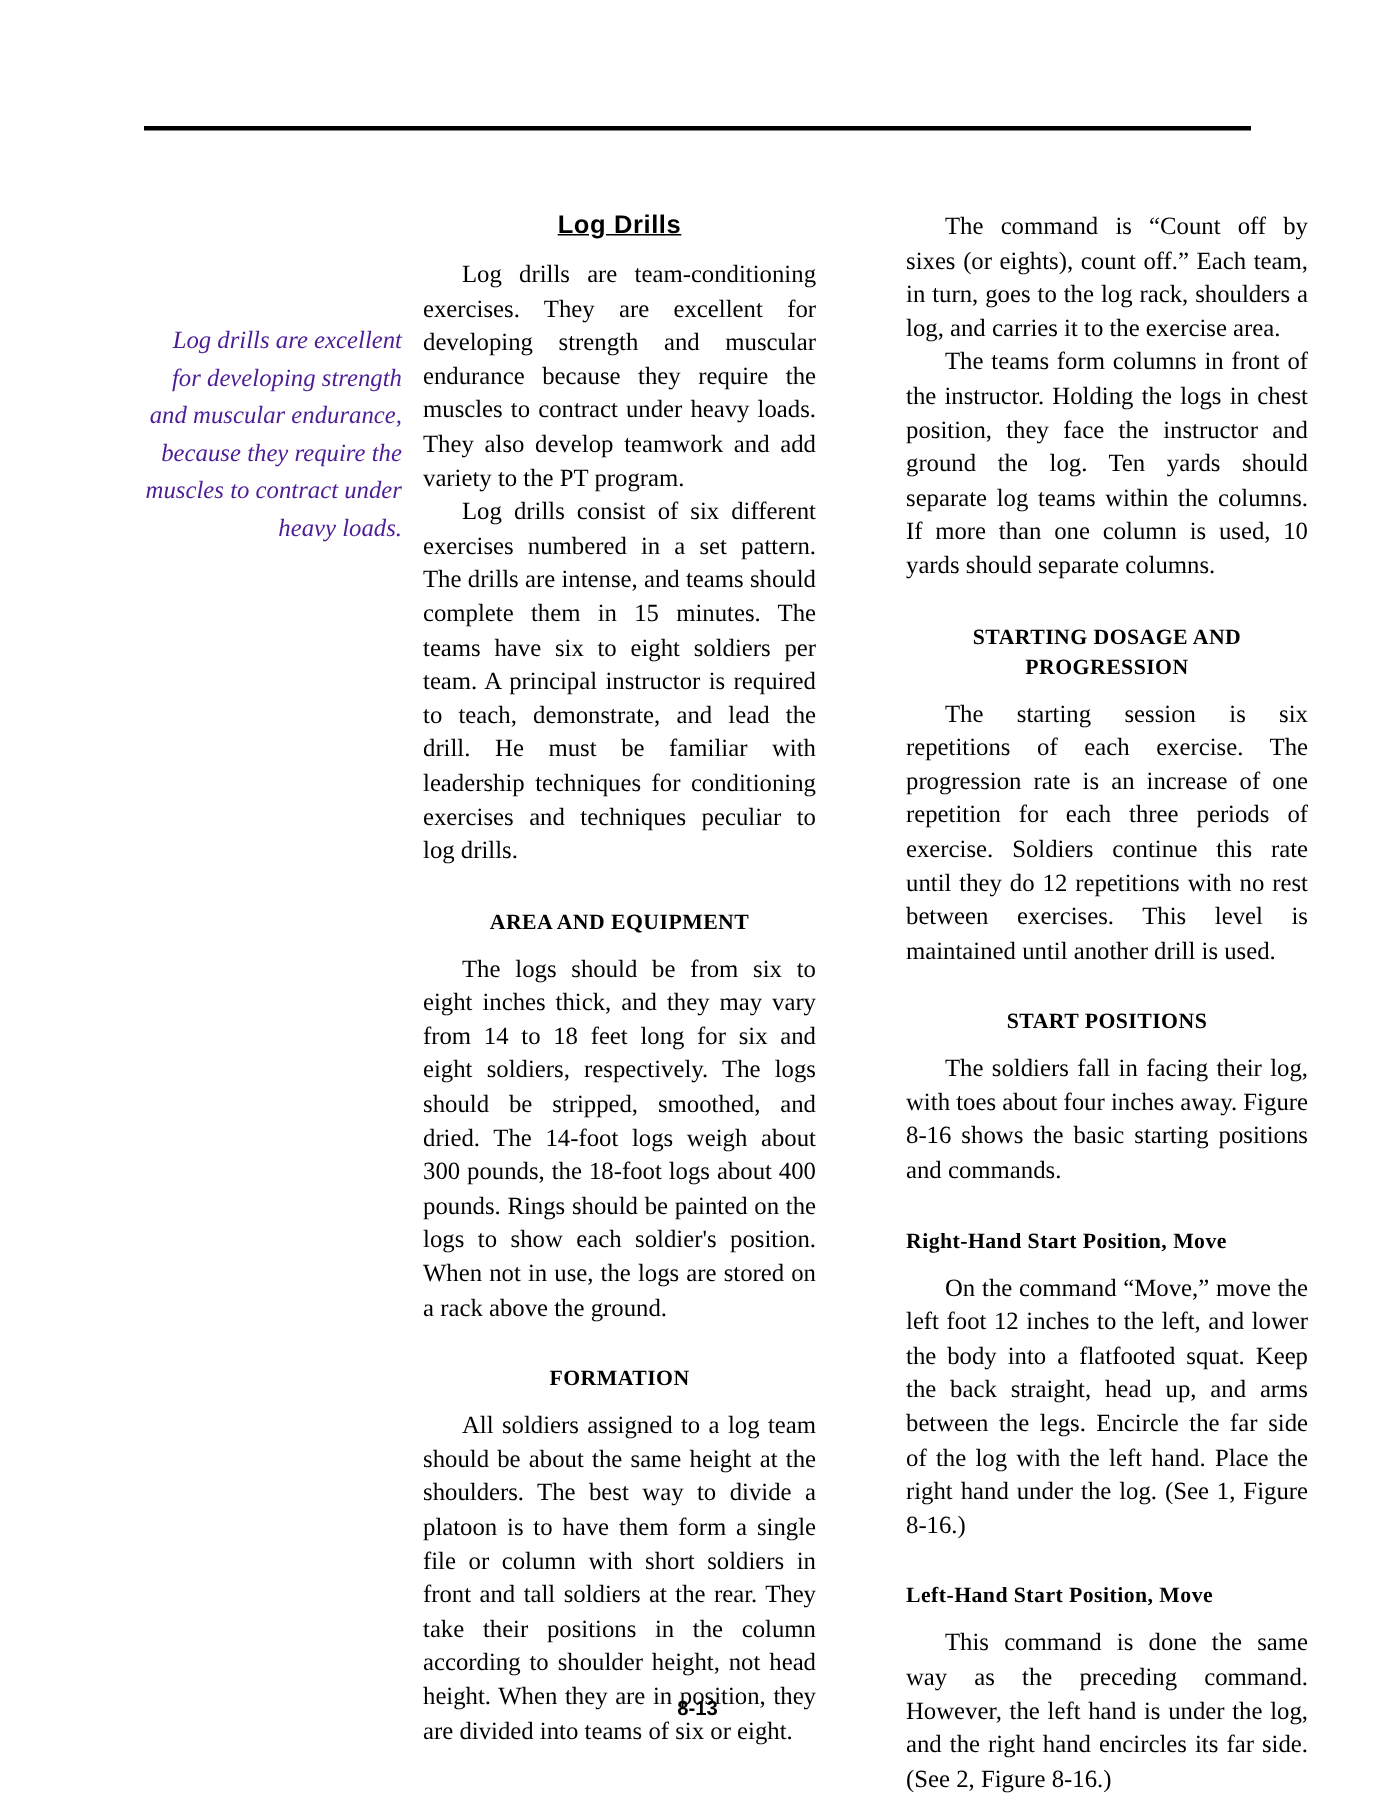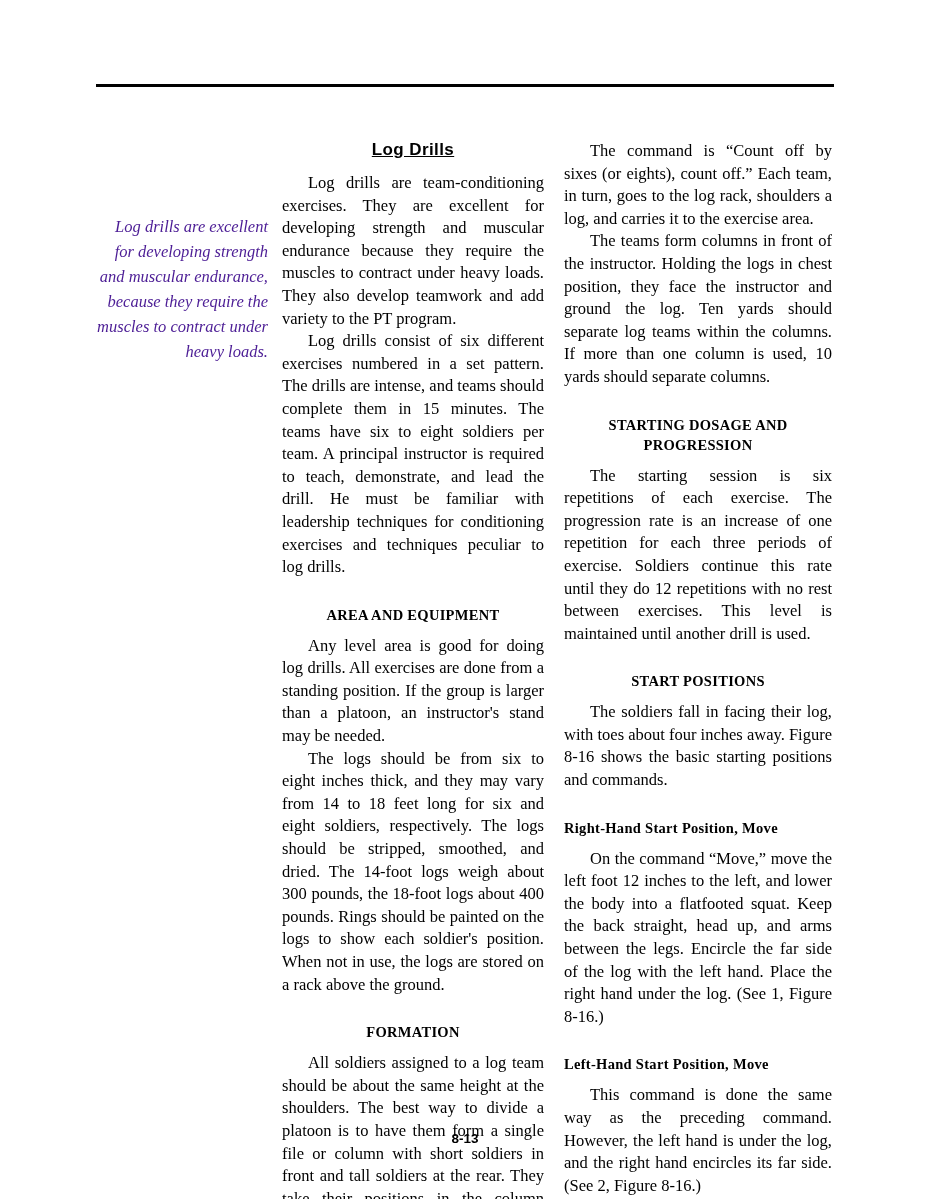--- a/index.html
+++ b/index.html
@@ -47,20 +47,21 @@
   .col-mid {
     width: 282px;
     flex: 0 0 282px;
     padding-right: 20px;
     box-sizing: border-box;
   }
   .col-right {
     width: 268px;
     flex: 0 0 268px;
     box-sizing: border-box;
+    margin-left: 40px;
   }
   .pullquote {
     font-style: italic;
     font-size: 16.5px;
     line-height: 25px;
     text-align: right;
     margin-top: 74px;
     color: #4c1d95;
   }
   h2.section-title {
@@ -121,21 +122,20 @@
         <div class="pullquote">Log drills are excellent for developing strength and muscular endurance, because they require the muscles to contract under heavy loads.</div>
       </div>
 
       <div class="col-mid">
         <h2 class="section-title">Log Drills</h2>
 
         <p class="body">Log drills are team-conditioning exercises. They are excellent for developing strength and muscular endurance because they require the muscles to contract under heavy loads. They also develop teamwork and add variety to the PT program.</p>
         <p class="body">Log drills consist of six different exercises numbered in a set pattern. The drills are intense, and teams should complete them in 15 minutes. The teams have six to eight soldiers per team. A principal instructor is required to teach, demonstrate, and lead the drill. He must be familiar with leadership techniques for conditioning exercises and techniques peculiar to log drills.</p>
 
         <h3 class="sub-title">AREA AND EQUIPMENT</h3>
-        <p class="body">Any level area is good for doing log drills. All exercises are done from a standing position. If the group is larger than a platoon, an instructor's stand may be needed.</p>
         <p class="body">The logs should be from six to eight inches thick, and they may vary from 14 to 18 feet long for six and eight soldiers, respectively. The logs should be stripped, smoothed, and dried. The 14-foot logs weigh about 300 pounds, the 18-foot logs about 400 pounds. Rings should be painted on the logs to show each soldier's position. When not in use, the logs are stored on a rack above the ground.</p>
 
         <h3 class="sub-title">FORMATION</h3>
         <p class="body">All soldiers assigned to a log team should be about the same height at the shoulders. The best way to divide a platoon is to have them form a single file or column with short soldiers in front and tall soldiers at the rear. They take their positions in the column according to shoulder height, not head height. When they are in position, they are divided into teams of six or eight.</p>
       </div>
 
       <div class="col-right">
         <p class="body">The command is “Count off by sixes (or eights), count off.” Each team, in turn, goes to the log rack, shoulders a log, and carries it to the exercise area.</p>
         <p class="body">The teams form columns in front of the instructor. Holding the logs in chest position, they face the instructor and ground the log. Ten yards should separate log teams within the columns. If more than one column is used, 10 yards should separate columns.</p>
 

